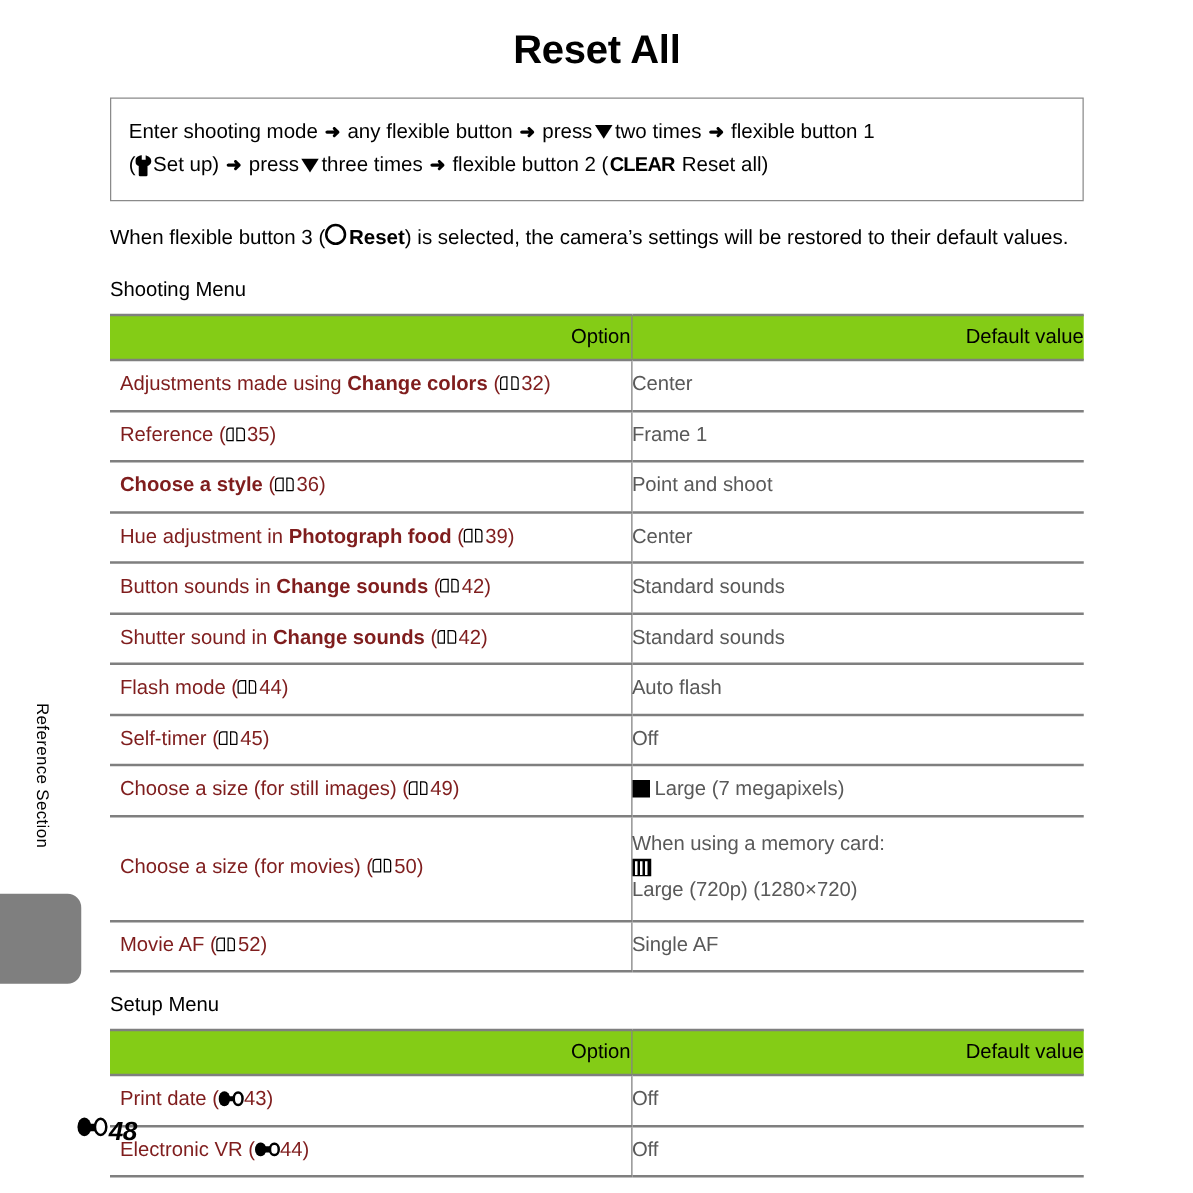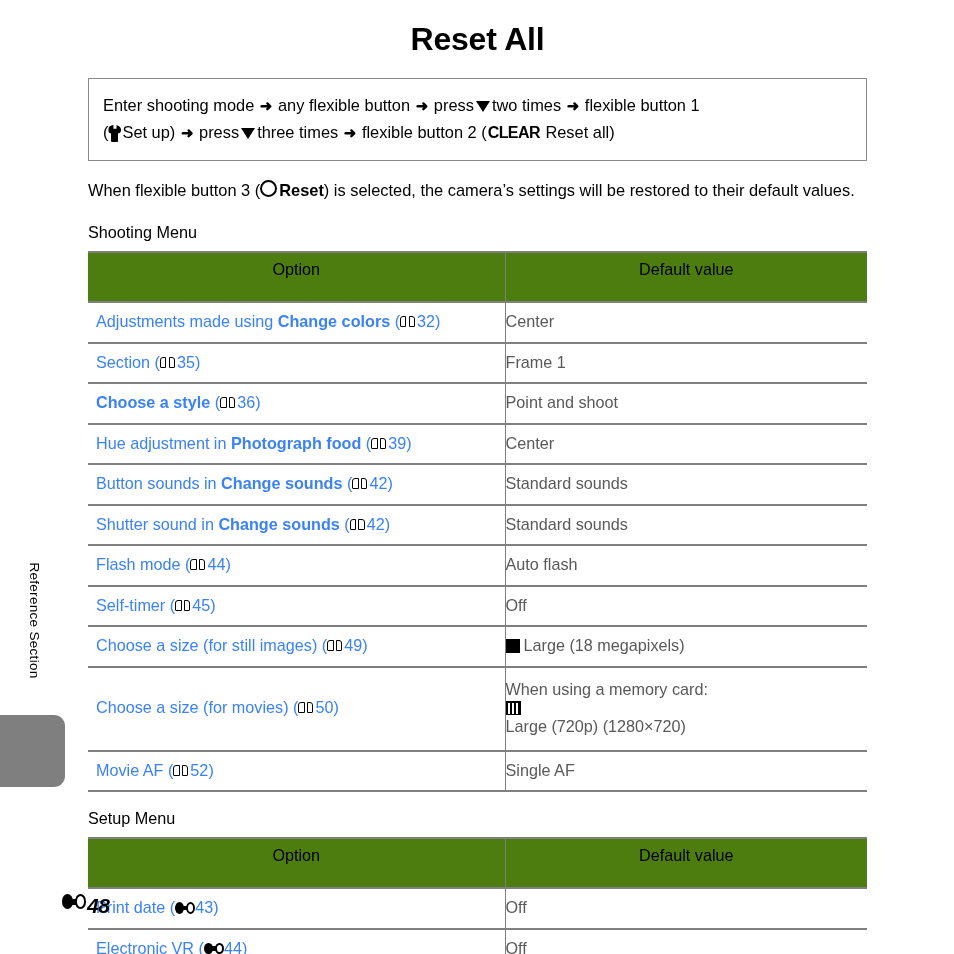--- a/index.html
+++ b/index.html
@@ -143,40 +143,40 @@
   
   table.spec {
     width: 779px;
     border-collapse: collapse;
     table-layout: fixed;
   }
   table.spec col.c-opt { width: 417px; }
   table.spec col.c-val { width: 362px; }
 
   table.spec th {
-    background: #4d7c0f;
+    background: #84cc16;
     font-size: 16.2px;
     font-weight: normal;
-    text-align: center;
-    padding: 7px 0 22px 0;
+    text-align: right;
+    padding: 7px 0 8px 0;
     border-top: 2.4px solid #7f7f7f;
     border-bottom: 2.4px solid #7f7f7f;
     color: #000;
   }
   table.spec th.opt-head { border-right: 1.6px solid #7f7f7f; }
 
   table.spec td {
     font-size: 16.2px;
     padding: 7px 0 8px 0;
     border-bottom: 2.4px solid #7f7f7f;
     vertical-align: middle;
     line-height: 1.45;
   }
   table.spec td.opt {
-    color: #3b82f6;
+    color: #7f1d1d;
     padding-right: 10px;
     padding-left: 8px;
     border-right: 1.6px solid #7f7f7f;
   }
   table.spec td.val {
     color: #595959;
   }
   table.spec tr.tall td { padding: 10px 0 11px 0; }
   table.spec tr.tall td.opt { padding-left: 8px; }
   table.spec tr.tall td.val { padding-left: 0; }
@@ -337,21 +337,21 @@
         <th class="opt-head">Option</th>
         <th>Default value</th>
       </tr>
     </thead>
     <tbody>
       <tr>
         <td class="opt"><span>Adjustments made using </span><b class="opt-b">Change colors</b><span> (</span><span class="book-icon"></span><span>32</span>)</td>
         <td class="val">Center</td>
       </tr>
       <tr>
-        <td class="opt"><span>Section (</span><span class="book-icon"></span><span>35</span>)</td>
+        <td class="opt"><span>Reference (</span><span class="book-icon"></span><span>35</span>)</td>
         <td class="val">Frame 1</td>
       </tr>
       <tr>
         <td class="opt"><b class="opt-b">Choose a style</b><span> (</span><span class="book-icon"></span><span>36</span>)</td>
         <td class="val">Point and shoot</td>
       </tr>
       <tr>
         <td class="opt"><span>Hue adjustment in </span><b class="opt-b">Photograph food</b><span> (</span><span class="book-icon"></span><span>39</span>)</td>
         <td class="val">Center</td>
       </tr>
@@ -366,21 +366,21 @@
       <tr>
         <td class="opt"><span>Flash mode (</span><span class="book-icon"></span><span>44</span>)</td>
         <td class="val">Auto flash</td>
       </tr>
       <tr>
         <td class="opt"><span>Self-timer (</span><span class="book-icon"></span><span>45</span>)</td>
         <td class="val">Off</td>
       </tr>
       <tr>
         <td class="opt"><span>Choose a size (for still images) (</span><span class="book-icon"></span><span>49</span>)</td>
-        <td class="val"><span class="sq-icon"></span><span>Large (18 megapixels)</span></td>
+        <td class="val"><span class="sq-icon"></span><span>Large (7 megapixels)</span></td>
       </tr>
       <tr class="tall">
         <td class="opt"><span>Choose a size (for movies) (</span><span class="book-icon"></span><span>50</span>)</td>
         <td class="val two-line-val">
           <span>When using a memory card:</span>
           <span>
               <span class="film-icon">
                 <i></i>
               </span>
               <span>Large (720p) (1280×720)</span>

